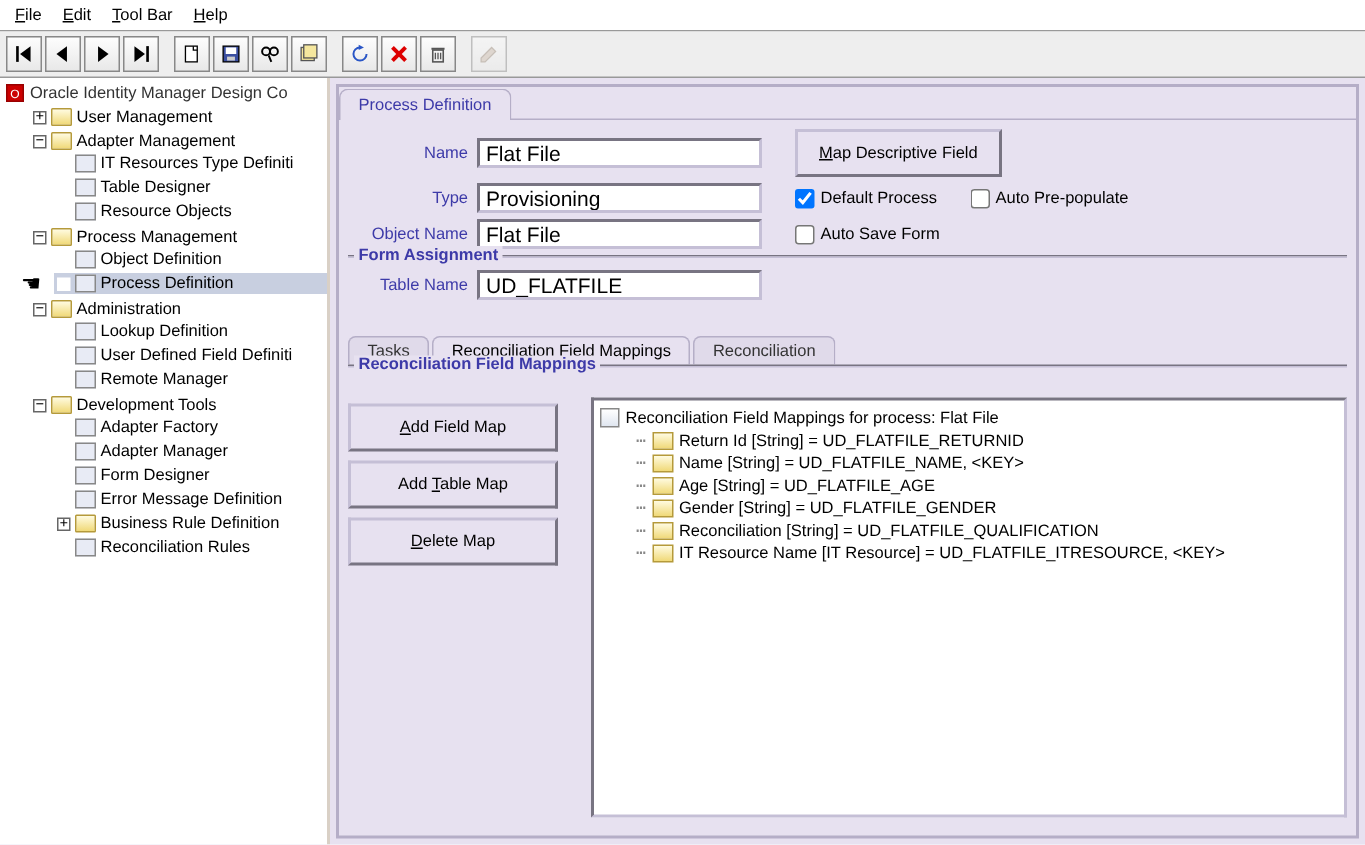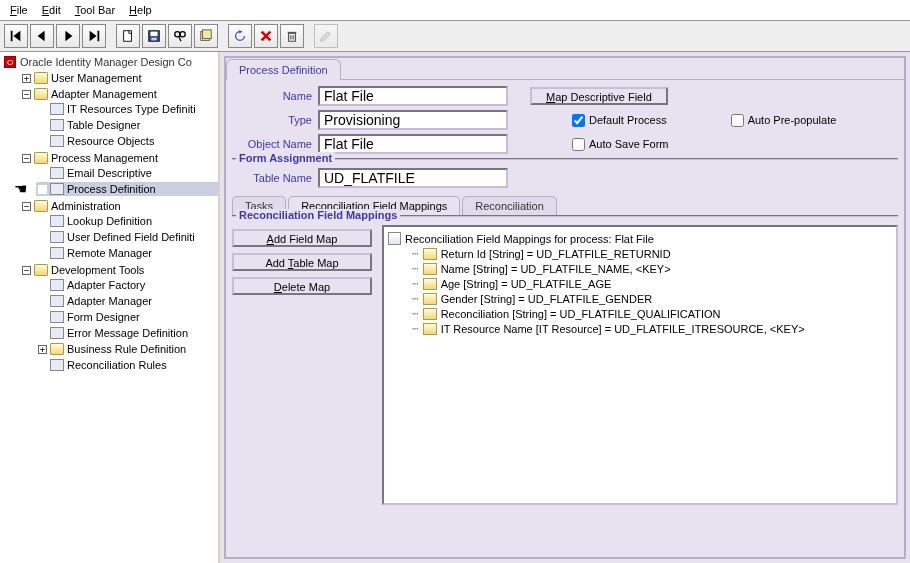--- a/index.html
+++ b/index.html
@@ -34,34 +34,34 @@
 .tab-outer { border: 2px solid #b5aec7; background: #e7e1f0; height: 100%; }
 .tab-header { display: flex; }
 .tab-header .tab { padding: 4px 12px; background: #e7e1f0; border: 1px solid #b5aec7; border-bottom: none; border-top-left-radius: 6px; border-top-right-radius: 6px; margin-right: 2px; color: #3d3aa8; cursor:pointer;}
 .tab-header .tab.active { background: #e7e1f0; font-weight: normal; position:relative; top:1px;}
 .tab-body { border-top: 1px solid #b5aec7; padding: 6px 6px; }
 
 .form-row { display: flex; align-items: center; margin-bottom: 4px; gap: 6px; }
 .label { text-align: right; color: #3d3aa8; width: 80px; }
 .input { border: 2px inset #c5bfd6; background: #fff; height: 20px; padding: 1px 4px; font-size: 14px; }
 .input.w1 { width: 190px; }
-.btn-raised { border: 2px outset #c5bfd6; background: #e7e1f0; padding: 2px 14px; cursor: pointer; height: 18px; font-size:11px;}
+.btn-raised { border: 2px outset #c5bfd6; background: #e7e1f0; padding: 2px 14px; cursor: pointer; height: 32px; font-size:11px;}
 .btn-raised.w { width: 140px; }
-.chk { display: flex; align-items: center; gap: 4px; margin-left: 42px; }
+.chk { display: flex; align-items: center; gap: 4px; }
 .chk input { width: 13px; height: 13px; }
 
 .fieldset-label { color: #3d3aa8; font-weight: bold; padding: 0 3px; }
 .fs { border-top: 2px groove #c5bfd6; margin-top: 4px; padding-top: 2px; position: relative; }
 .fs .fieldset-label { position: absolute; top: -8px; left: 4px; background: #e7e1f0; text-align: right; }
 
-.xtabs { display: flex; margin-top: 8px; }
+.xtabs { display: flex; margin-top: 24px; }
 .xtabs .xtab { padding: 3px 12px; border: 1px solid #b5aec7; border-bottom: none; background: #e0daea; border-top-left-radius: 5px; border-top-right-radius: 5px; margin-right: 2px; color: #333; cursor:pointer;}
 .xtabs .xtab.active { background: #e7e1f0; color: #000; }
 
-.mapping-area { display: flex; gap: 10px; margin-top: 6px; height: 280px; }
+.mapping-area { display: flex; gap: 22px; margin-top: 18px; height: 280px; }
 .map-buttons { display: flex; flex-direction: column; gap: 6px; padding-top: 4px; }
 .map-tree { flex: 1; background: #fff; border: 2px inset #c5bfd6; padding: 4px; overflow: auto; }
 .map-tree .mrow { display:flex; align-items:center; gap:4px; padding:1px 0; white-space:nowrap;}
 .map-tree .mchild { padding-left: 24px; }
 .pageicon { width:13px; height:13px; border: 1px solid #888; background: linear-gradient(#fff,#e0e6f0); display:inline-block; position:relative;}
 .folder2 { width:14px; height:12px; background: linear-gradient(#fffbe0,#f0d978); border:1px solid #b59a3a; display:inline-block;}
 .dotline { color:#888; font-family:monospace; }
 
 svg.icon { width: 14px; height: 14px; }
 </style>
@@ -205,21 +205,21 @@
             <div class="row">
               <span class="toggle">−</span>
               <span class="ticon folder"></span>
               <span>Process Management</span>
             </div>
           <ul>
             <li>
                 <div class="row">
                   <span class="toggle empty"></span>
                   <span class="ticon leaf-generic"></span>
-                  <span>Email Descriptive</span>
+                  <span>Object Definition</span>
                 </div>
               </li>
             <li>
                 <div class="row selected">
                   <span class="toggle empty"></span>
                   <span class="ticon leaf-generic"></span>
                   <span>Process Definition</span>
                 </div>
               </li>
           </ul>

